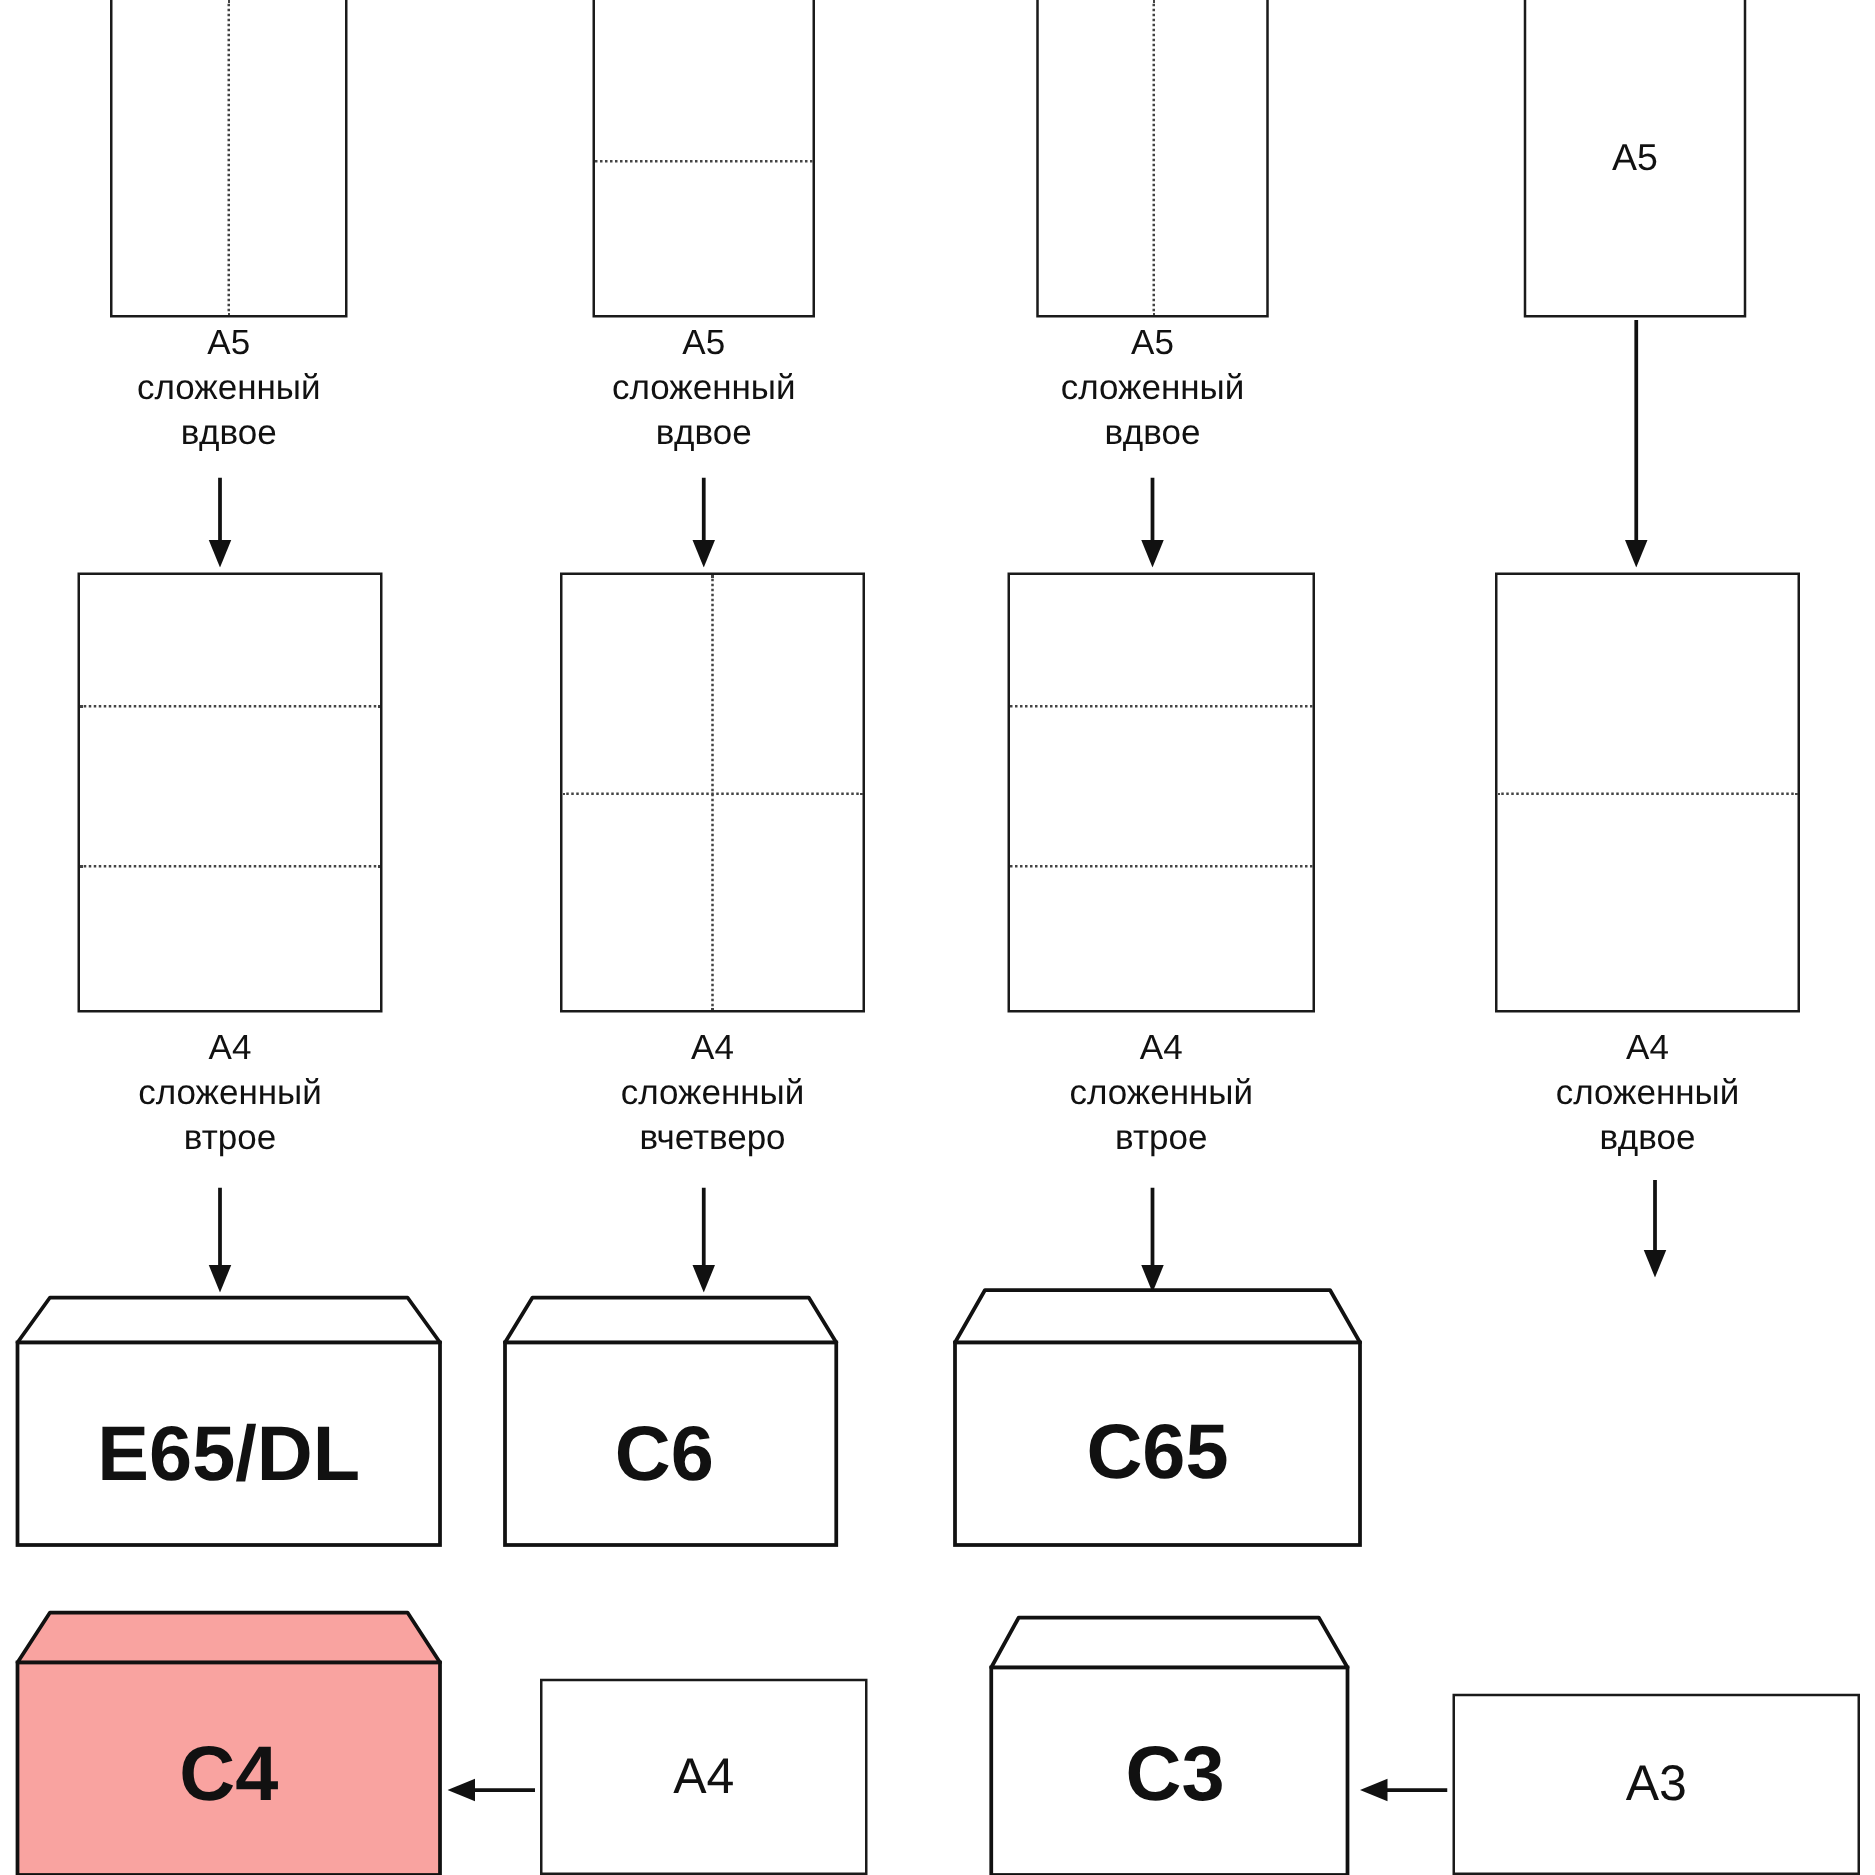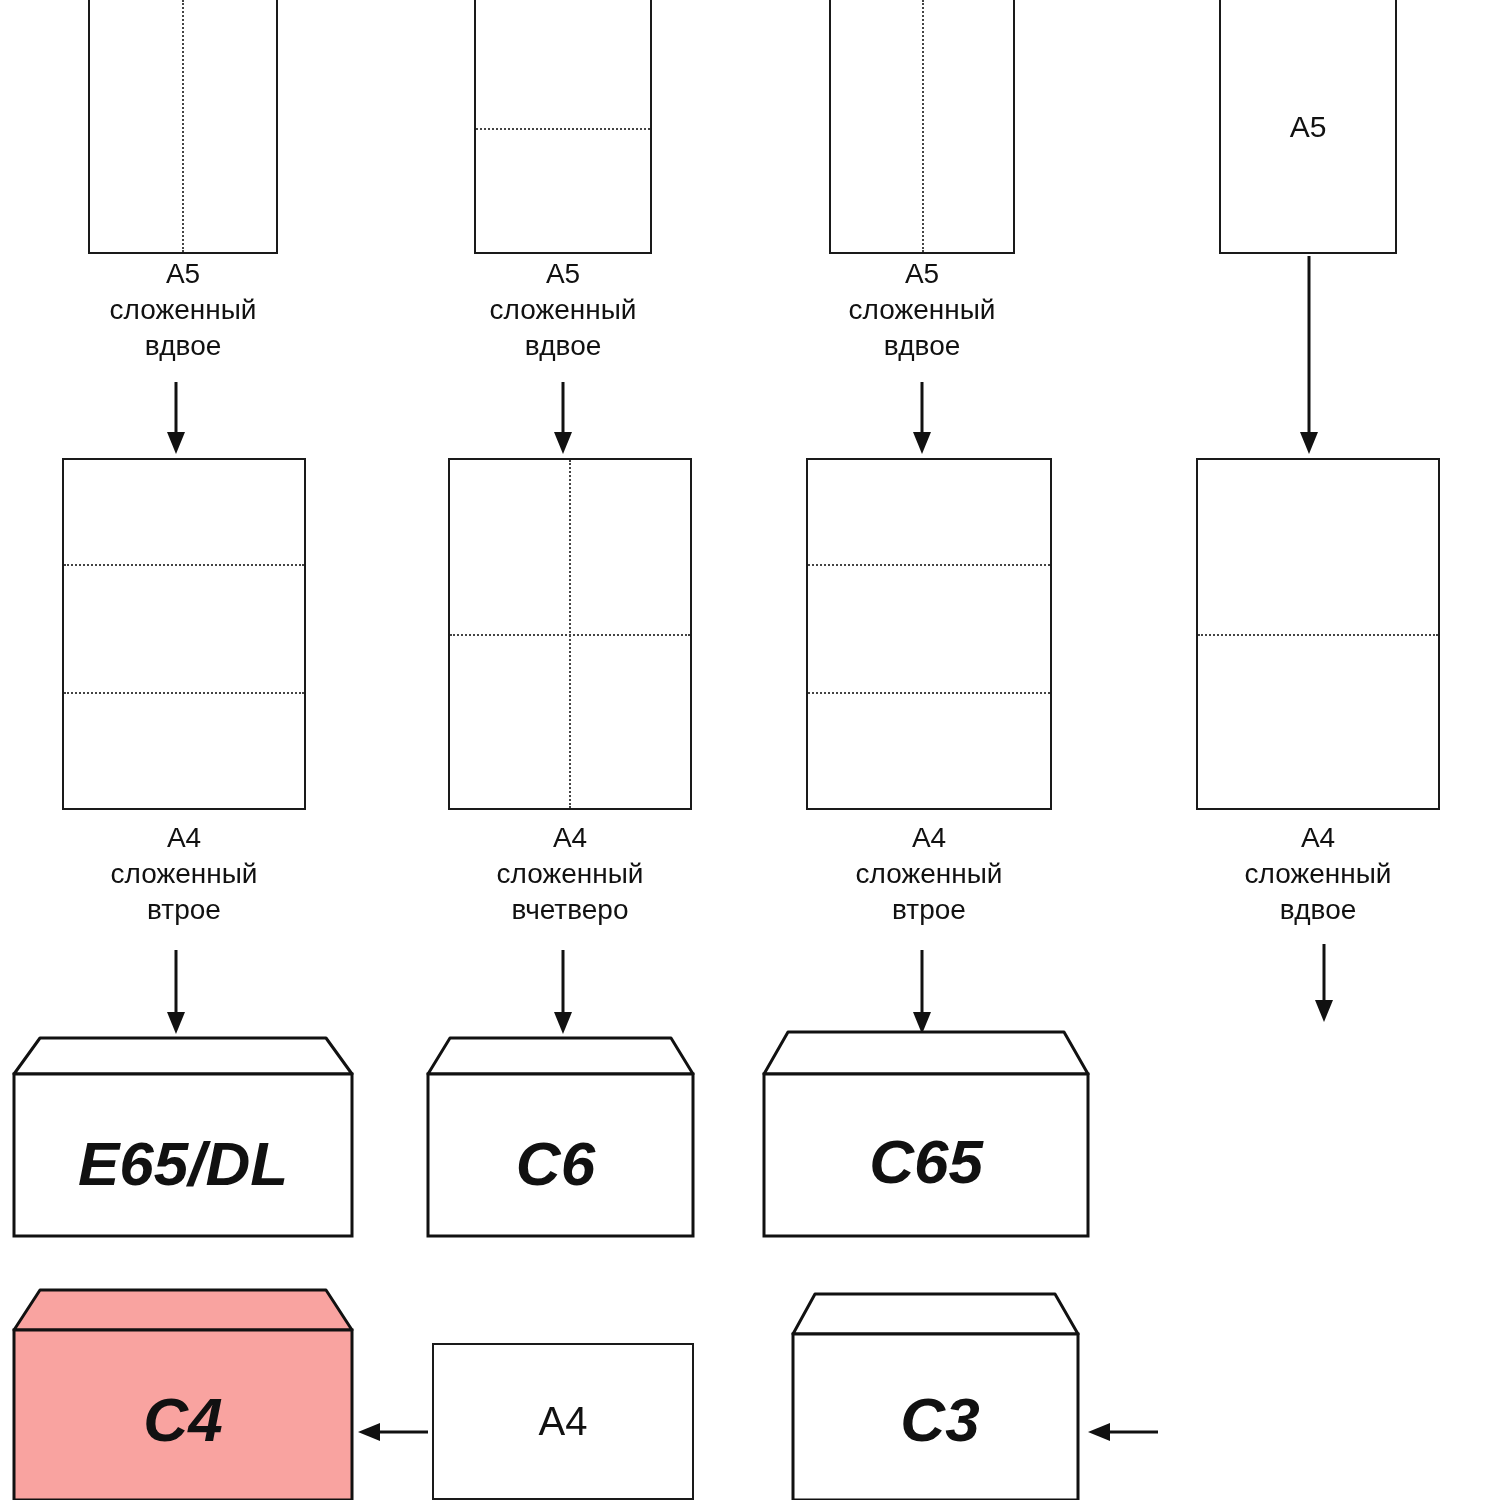--- a/index.html
+++ b/index.html
@@ -56,21 +56,20 @@
     width:26px;
   }
   .arrow-left{
     position:absolute;
     height:26px;
   }
 
   
   .env{
     position:absolute;
-    font-style:italic;
   }
   .env svg{display:block;overflow:visible;}
   .env-text{
     position:absolute;
     left:0;right:0;
     text-align:center;
     font-size:62px;
     font-weight:700;
     letter-spacing:0px;
     color:#111;
@@ -201,21 +200,21 @@
   </div>
 
   <div class="env" style="left:14px;top:1036px;width:338px;height:202px;">
     <svg width="338" height="202" viewBox="0 0 338 202">
       <polygon points="26,2 312,2 338,38 0,38" fill="#ffffff" stroke="#111" stroke-width="3" stroke-linejoin="round"></polygon>
       <rect x="0" y="38" width="338" height="162" fill="#ffffff" stroke="#111" stroke-width="3"></rect>
     </svg>
     <div class="env-text" style="top:92px;">E65/DL</div>
   </div>
 
-  <div class="env" style="left:428px;top:1036px;width:255px;height:202px;">
+  <div class="env" style="left:404px;top:1036px;width:255px;height:202px;">
     <svg width="265" height="202" viewBox="0 0 265 202">
       <polygon points="22,2 243,2 265,38 0,38" fill="#ffffff" stroke="#111" stroke-width="3" stroke-linejoin="round"></polygon>
       <rect x="0" y="38" width="265" height="162" fill="#ffffff" stroke="#111" stroke-width="3"></rect>
     </svg>
     <div class="env-text" style="top:92px;">C6</div>
   </div>
 
   <div class="env" style="left:764px;top:1030px;width:324px;height:208px;">
     <svg width="324" height="208" viewBox="0 0 324 208">
       <polygon points="24,2 300,2 324,44 0,44" fill="#ffffff" stroke="#111" stroke-width="3" stroke-linejoin="round"></polygon>
@@ -252,14 +251,17 @@
     <div class="env-text" style="top:92px;">C3</div>
   </div>
 
   <div class="arrow-left" style="left:1088px;top:1419px;width:70px;">
     <svg width="70" height="26" viewBox="0 0 70 26">
       <line x1="70" y1="13" x2="14" y2="13" stroke="#111" stroke-width="3"></line>
       <polygon points="0,13 22,4 22,22" fill="#111"></polygon>
     </svg>
   </div>
 
+  <div class="plainbox" style="left:1162px;top:1355px;width:326px;height:145px;">
+    <span>A3</span>
+  </div>
 
 </div>
 
 </body></html>

